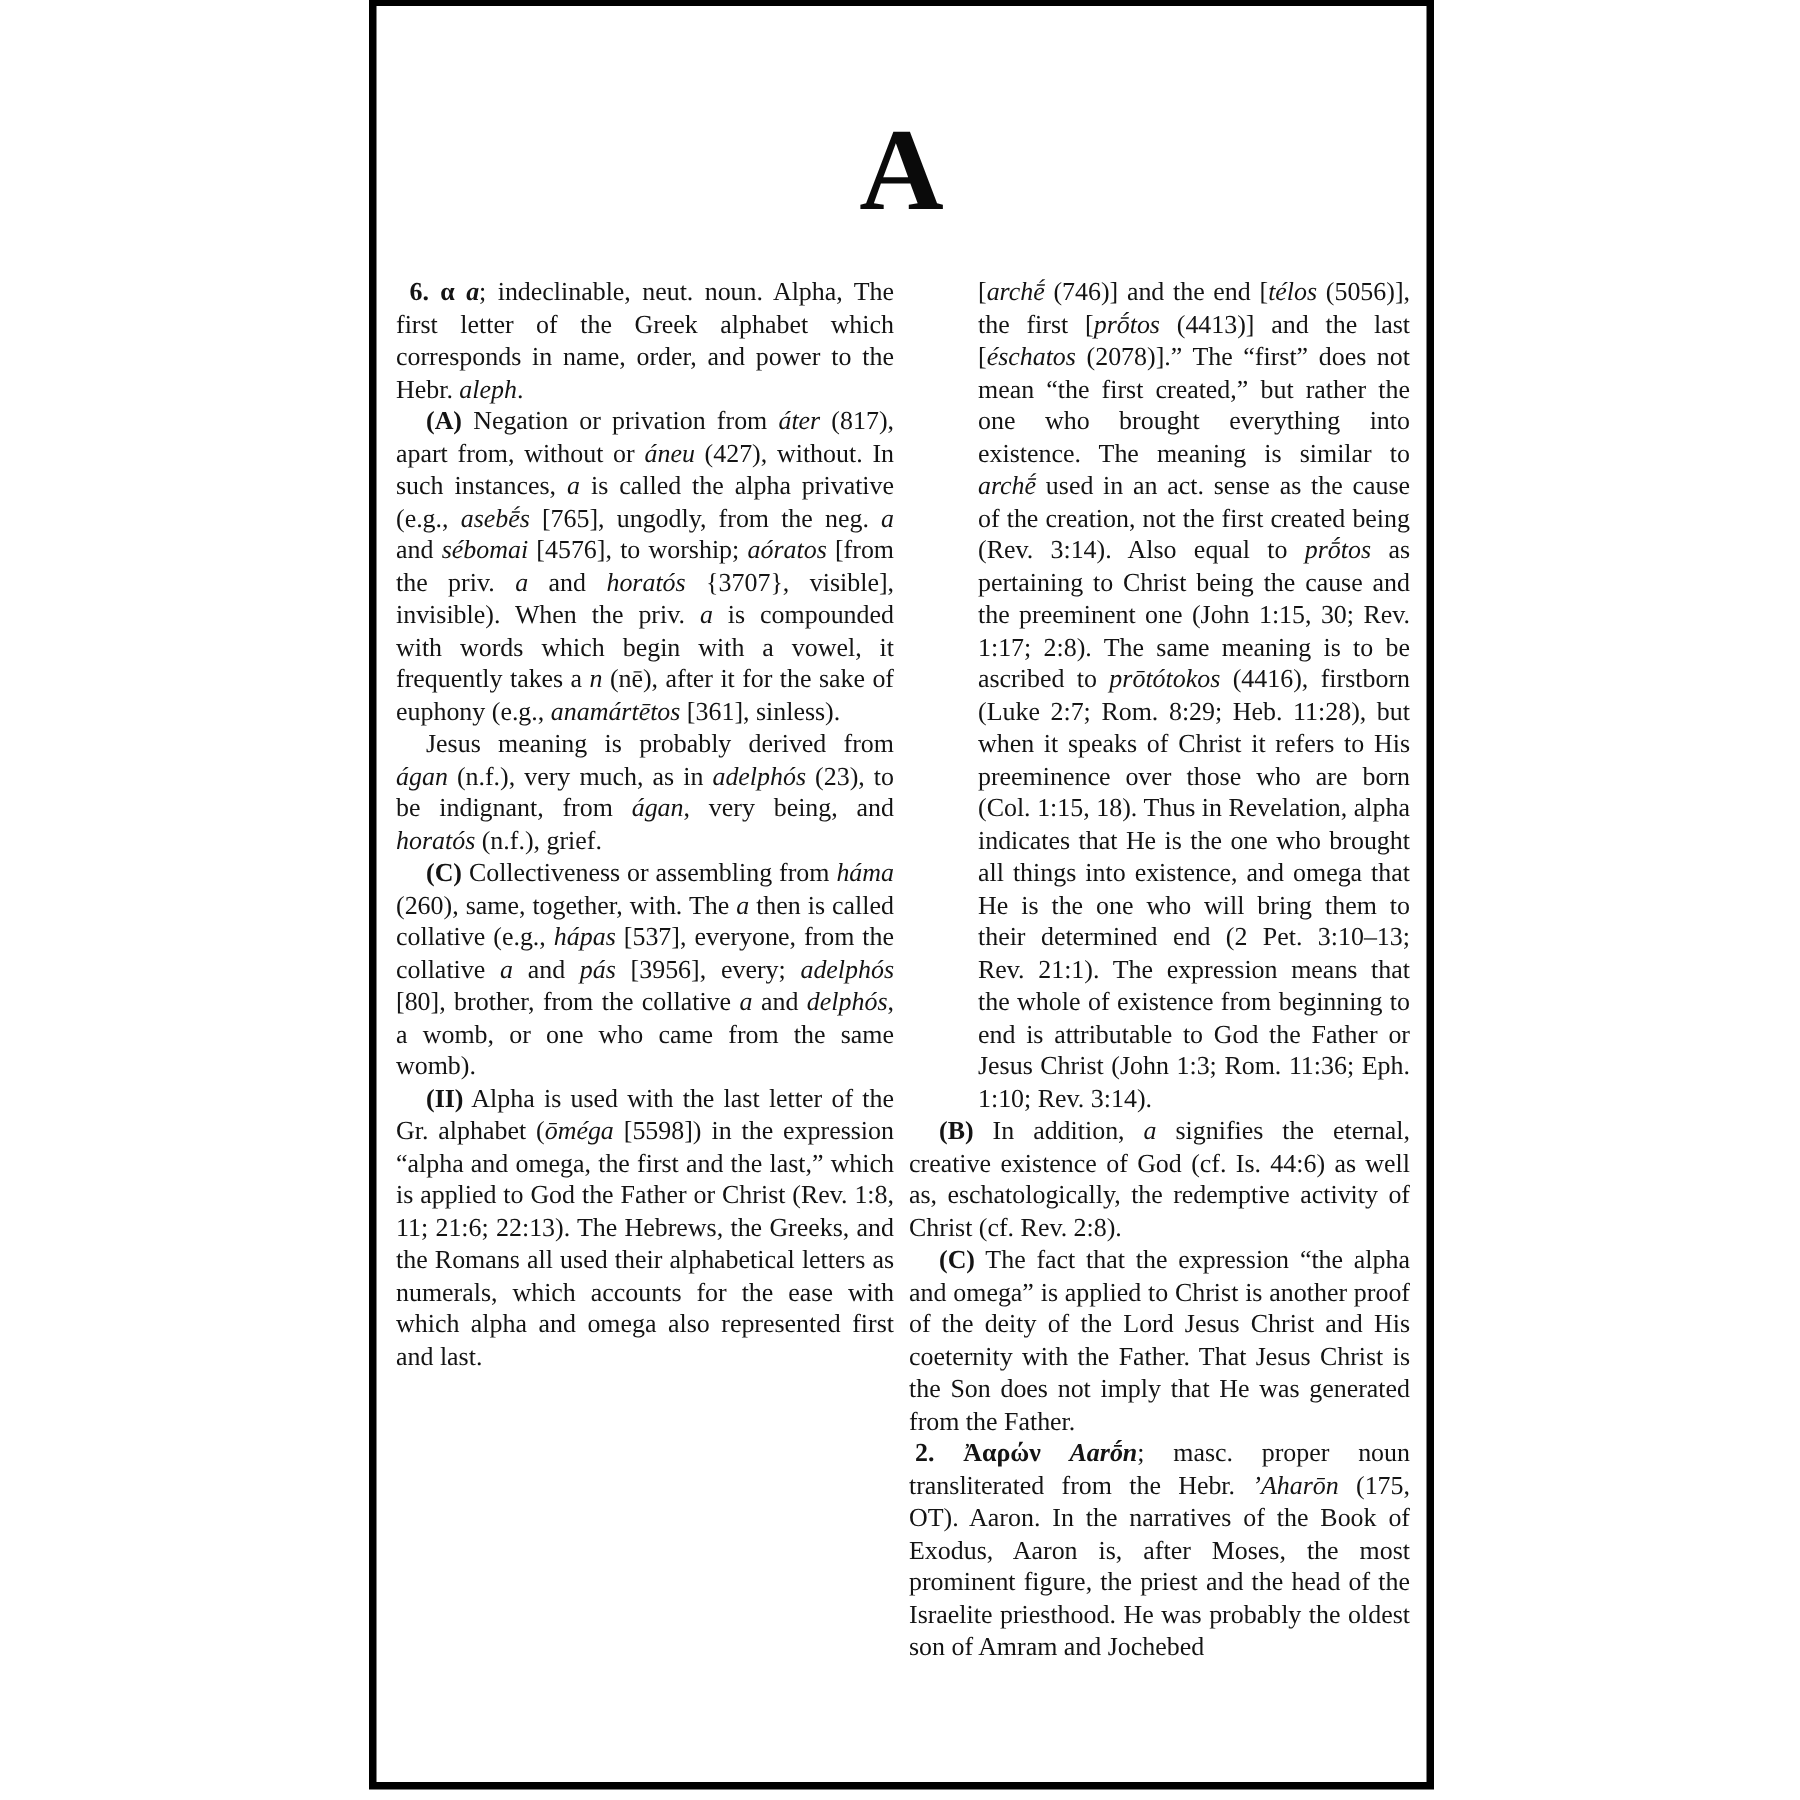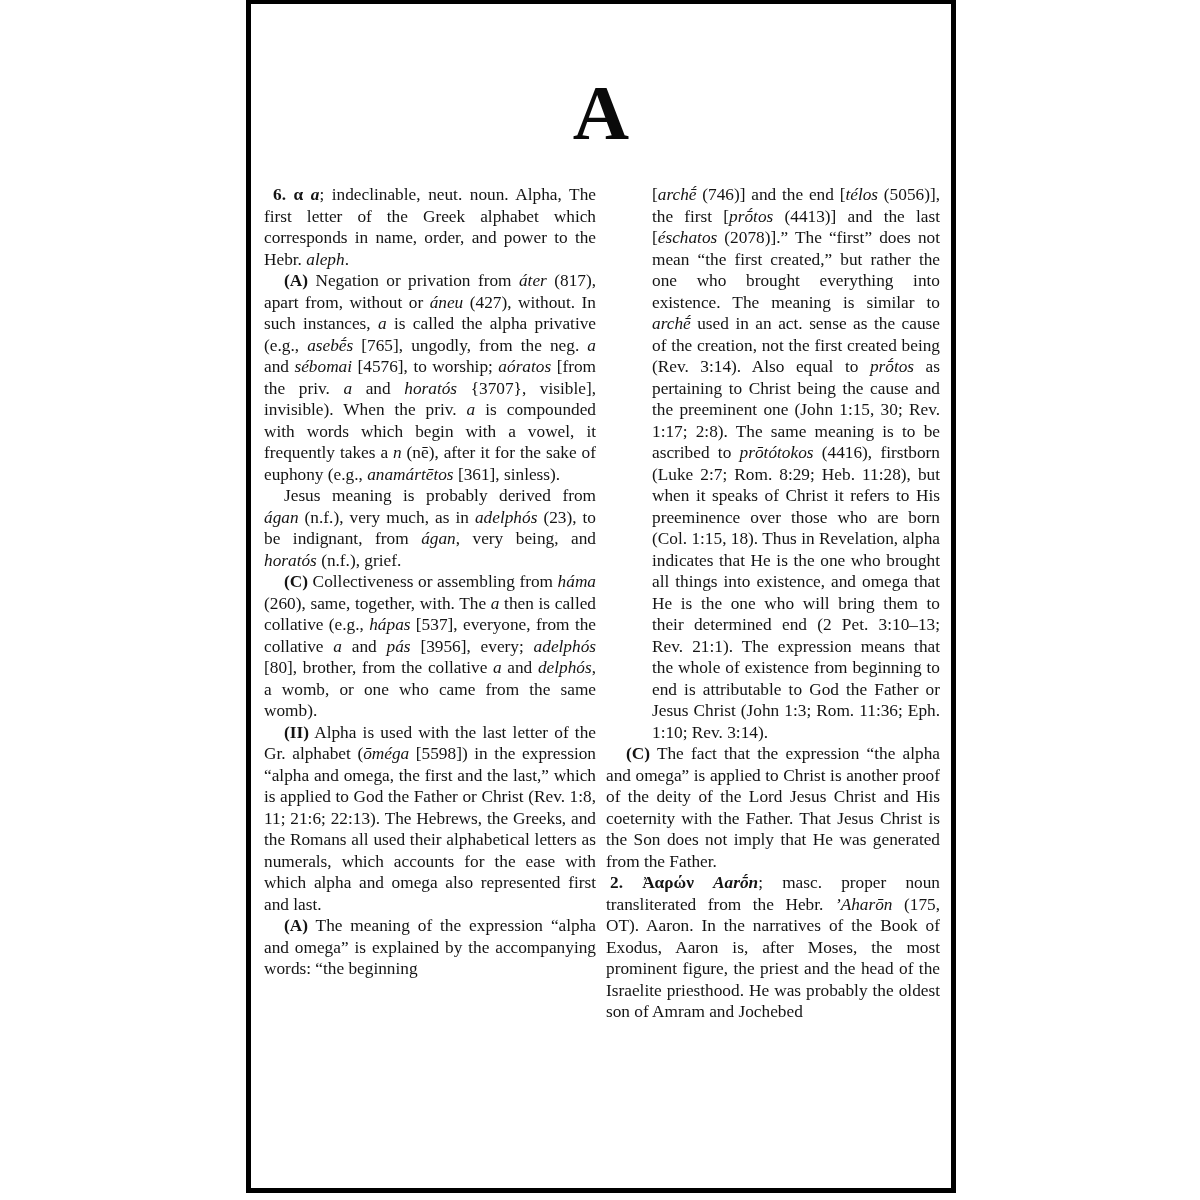--- a/index.html
+++ b/index.html
@@ -38,21 +38,21 @@
 
 <div class="page-frame">
   <div class="section-letter">A</div>
   <div class="columns">
     <div class="col left" id="col-left">
         <p class="para entry"><span class="seg-b">6. α </span><span class="seg-bi">a</span><span>; indeclinable, neut. noun. Alpha, The first letter of the Greek alphabet which corresponds in name, order, and power to the Hebr. </span><span class="seg-i">aleph</span><span>.</span></p>
         <p class="para sub"><span class="seg-b">(A)</span><span> Negation or privation from </span><span class="seg-i">áter</span><span> (817), apart from, without or </span><span class="seg-i">áneu</span><span> (427), without. In such instances, </span><span class="seg-i">a</span><span> is called the alpha privative (e.g., </span><span class="seg-i">asebḗs</span><span> [765], ungodly, from the neg. </span><span class="seg-i">a</span><span> and </span><span class="seg-i">sébomai</span><span> [4576], to worship; </span><span class="seg-i">aóratos</span><span> [from the priv. </span><span class="seg-i">a</span><span> and </span><span class="seg-i">horatós</span><span> {3707}, visible], invisible). When the priv. </span><span class="seg-i">a</span><span> is compounded with words which begin with a vowel, it frequently takes a </span><span class="seg-i">n</span><span> (nē), after it for the sake of euphony (e.g., </span><span class="seg-i">anamártētos</span><span> [361], sinless).</span></p>
         <p class="para sub"><span>Jesus meaning is probably derived from </span><span class="seg-i">ágan</span><span> (n.f.), very much, as in </span><span class="seg-i">adelphós</span><span> (23), to be indignant, from </span><span class="seg-i">ágan</span><span>, very being, and </span><span class="seg-i">horatós</span><span> (n.f.), grief.</span></p>
         <p class="para sub"><span class="seg-b">(C)</span><span> Collectiveness or assembling from </span><span class="seg-i">háma</span><span> (260), same, together, with. The </span><span class="seg-i">a</span><span> then is called collative (e.g., </span><span class="seg-i">hápas</span><span> [537], everyone, from the collative </span><span class="seg-i">a</span><span> and </span><span class="seg-i">pás</span><span> [3956], every; </span><span class="seg-i">adelphós</span><span> [80], brother, from the collative </span><span class="seg-i">a</span><span> and </span><span class="seg-i">delphós</span><span>, a womb, or one who came from the same womb).</span></p>
         <p class="para sub"><span class="seg-b">(II)</span><span> Alpha is used with the last letter of the Gr. alphabet (</span><span class="seg-i">ōméga</span><span> [5598]) in the expression “alpha and omega, the first and the last,” which is applied to God the Father or Christ (Rev. 1:8, 11; 21:6; 22:13). The Hebrews, the Greeks, and the Romans all used their alphabetical letters as numerals, which accounts for the ease with which alpha and omega also represented first and last.</span></p>
-        <p class="para sub"><span class="seg-b">(A)</span><span> The meaning of the expression “alpha and omega” is explained by the accompanying words: “the beginning</span></p>
       </div>
     <div class="col right" id="col-right">
         <p class="para flush"><span>[</span><span class="seg-i">archḗ</span><span> (746)] and the end [</span><span class="seg-i">télos</span><span> (5056)], the first [</span><span class="seg-i">prṓtos</span><span> (4413)] and the last [</span><span class="seg-i">éschatos</span><span> (2078)].” The “first” does not mean “the first created,” but rather the one who brought everything into existence. The meaning is similar to </span><span class="seg-i">archḗ</span><span> used in an act. sense as the cause of the creation, not the first created being (Rev. 3:14). Also equal to </span><span class="seg-i">prṓtos</span><span> as pertaining to Christ being the cause and the preeminent one (John 1:15, 30; Rev. 1:17; 2:8). The same meaning is to be ascribed to </span><span class="seg-i">prōtótokos</span><span> (4416), firstborn (Luke 2:7; Rom. 8:29; Heb. 11:28), but when it speaks of Christ it refers to His preeminence over those who are born (Col. 1:15, 18). Thus in Revelation, alpha indicates that He is the one who brought all things into existence, and omega that He is the one who will bring them to their determined end (2 Pet. 3:10–13; Rev. 21:1). The expression means that the whole of existence from beginning to end is attributable to God the Father or Jesus Christ (John 1:3; Rom. 11:36; Eph. 1:10; Rev. 3:14).</span></p>
+        <p class="para sub"><span class="seg-b">(B)</span><span> In addition, </span><span class="seg-i">a</span><span> signifies the eternal, creative existence of God (cf. Is. 44:6) as well as, eschatologically, the redemptive activity of Christ (cf. Rev. 2:8).</span></p>
         <p class="para sub"><span class="seg-b">(C)</span><span> The fact that the expression “the alpha and omega” is applied to Christ is another proof of the deity of the Lord Jesus Christ and His coeternity with the Father. That Jesus Christ is the Son does not imply that He was generated from the Father.</span></p>
         <p class="para entry-new"><span class="seg-b">2. Ἀαρών </span><span class="seg-bi">Aarṓn</span><span>; masc. proper noun transliterated from the Hebr. </span><span class="seg-i">’Aharōn</span><span> (175, OT). Aaron. In the narratives of the Book of Exodus, Aaron is, after Moses, the most prominent figure, the priest and the head of the Israelite priesthood. He was probably the oldest son of Amram and Jochebed</span></p>
       </div>
   </div>
 </div>
 
 </body></html>

